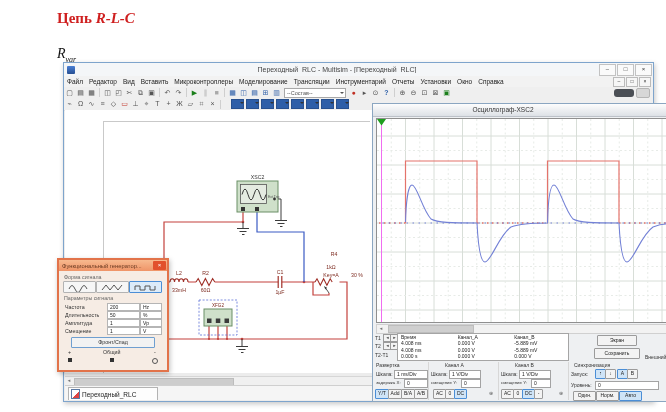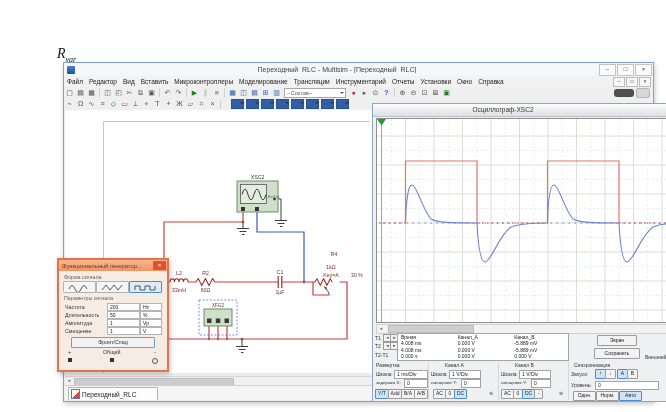--- a/index.html
+++ b/index.html
@@ -65,20 +65,21 @@
   .fin{position:absolute;background:#fff;border:1px solid #b5b5b5;font-size:5px;line-height:6px;color:#222;padding-left:2px}
   .fbig{position:absolute;left:12px;top:77px;width:82px;height:9px;background:#f2f2f2;border:1px solid #6f9fd0;border-radius:1px;font-size:5.3px;line-height:8px;text-align:center;color:#333}
   .term{position:absolute;width:4px;height:4px;background:#333}
   .termo{position:absolute;width:4px;height:4px;border:1px solid #555;border-radius:50%;background:#f6ece4}
 </style>
 </head>
 <body>
 
 <div class="screen">
 
+  <div class="a hd" style="left:57px;top:10px"><span>Цепь </span><i>R-L-C</i></div>
   <div class="a rv" style="left:57px;top:46px"><span>R</span><sub>var</sub></div>
 
   <div class="a mwin" style="left:63px;top:62px;width:589px;height:338px">
 
     <div class="tbar">
       <span class="appico"></span>
       <span class="wtitle">Переходный_RLC - Multisim - [Переходный_RLC]</span>
       <span class="wb">‒</span>
       <span class="wb">□</span>
       <span class="wb">×</span>

